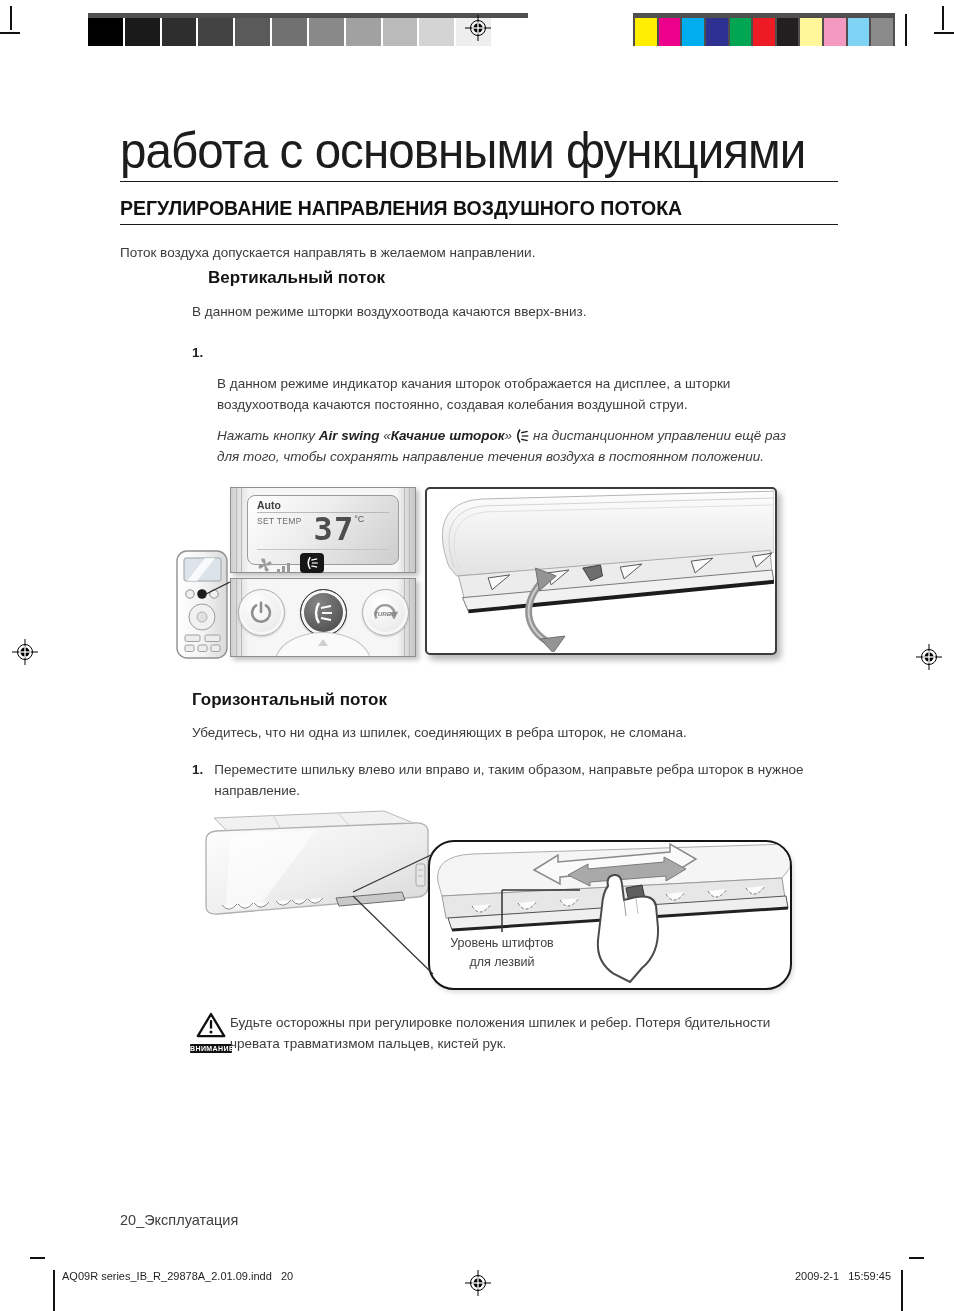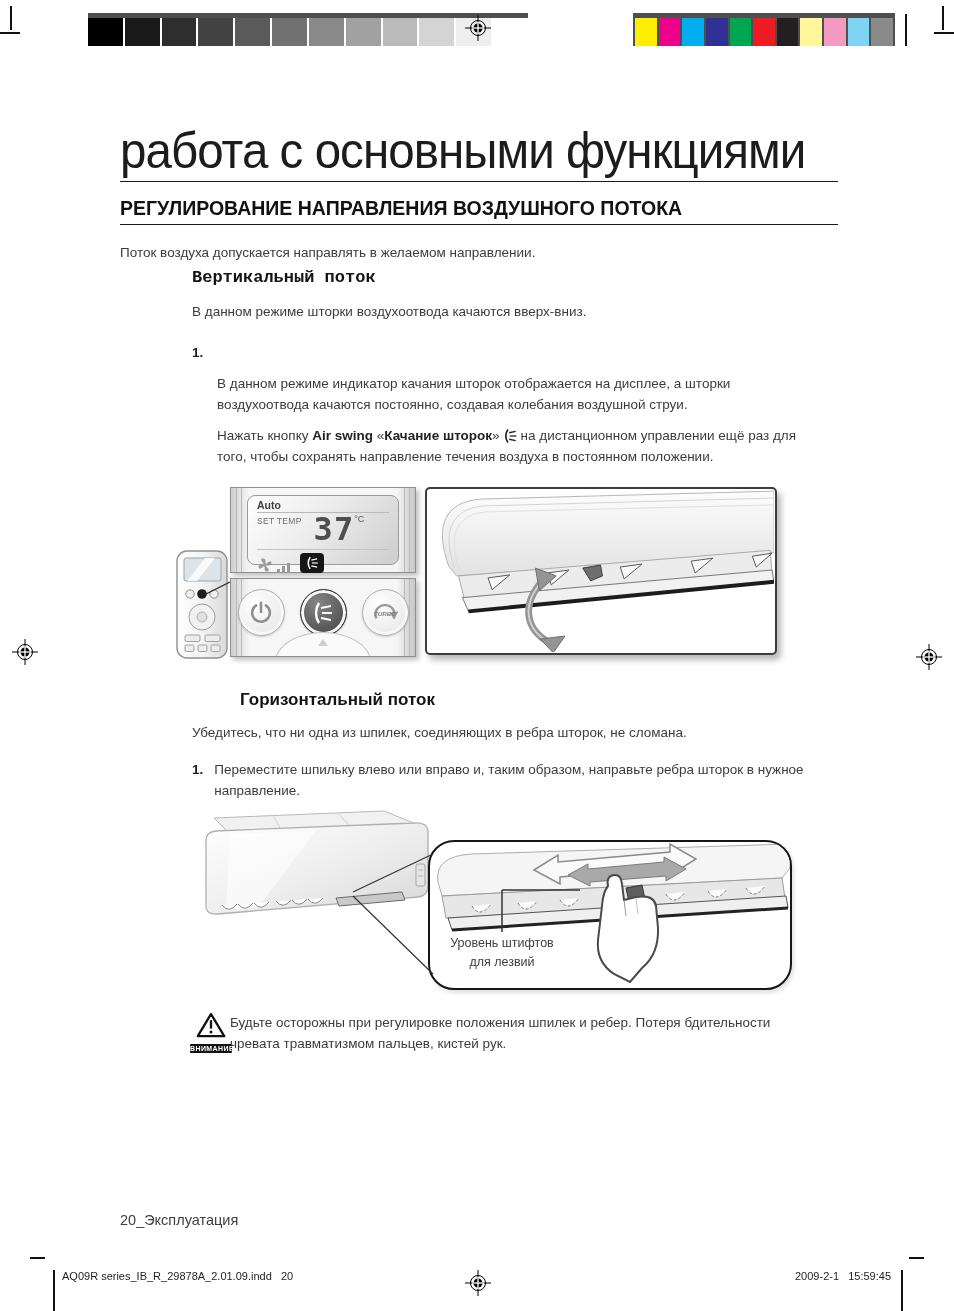--- a/index.html
+++ b/index.html
@@ -26,25 +26,25 @@
   .section-heading{left:120px;top:197px;font-size:19.5px;font-weight:700;color:#111;white-space:nowrap;}
   .section-rule{left:120px;top:224px;width:718px;height:1px;background:#1b1b1b;}
   .intro{left:120px;top:233px;font-size:13.5px;color:#3c3c3c;margin-top:10px;}
 
   .sub-heading{font-size:17px;font-weight:700;color:#141414;}
   .body-text{font-size:13.5px;color:#3c3c3c;line-height:1.55;}
   .step{display:flex;gap:11px;}
   .step-num{font-weight:700;color:#222;}
   b{color:#222;}
 
-  .v-heading{left:192px;top:268px;font-family:Liberation Mono, monospace;}
+  .v-heading{left:208px;top:268px;}
   .v-desc{left:192px;top:302px;}
   .v-step{left:192px;top:343px;width:610px;}
   .v-para1{left:217px;top:374px;width:570px;}
-  .v-para2{left:217px;top:426px;width:588px;}
+  .v-para2{left:217px;top:426px;width:588px;font-style:italic;}
 
   .inline-icon{display:inline-block;vertical-align:-4px;margin:0 4px;}
 
   
   .fig1{left:175px;top:487px;width:605px;height:176px;}
   .fig1 > *{position:absolute;}
   .remote-svg{left:0;top:62px;width:56px;height:112px;}
   .fig1-pointer{left:0;top:0;width:605px;height:176px;pointer-events:none;z-index:5;}
 
   .panel{left:55px;width:186px;background:linear-gradient(90deg,#cfcfcf 0,#f6f6f6 10%,#f6f6f6 90%,#c6c6c6 100%);
@@ -78,21 +78,21 @@
   .btn-swing{background:radial-gradient(circle at 38% 30%,#868686,#3e3e3e);border-color:#2b2b2b;}
   .pad-peek{position:absolute;left:50%;bottom:-36px;transform:translateX(-50%);
     width:94px;height:58px;border-radius:50%;border:1.5px solid #c3c3c3;background:#fafafa;}
   .pad-peek:after{content:"";position:absolute;left:50%;top:6px;transform:translateX(-50%);
     border-left:5px solid transparent;border-right:5px solid transparent;border-bottom:7px solid #cfcfcf;}
 
   .fig1-photo{left:250px;top:0;width:352px;height:168px;border:2.5px solid #3c3c3c;border-radius:5px;
     background:#fff;box-shadow:4px 5px 6px rgba(0,0,0,.28);overflow:hidden;box-sizing:border-box;}
 
   
-  .h-heading{left:192px;top:690px;margin-left:48px;}
+  .h-heading{left:192px;top:690px;}
   .h-desc{left:192px;top:723px;}
   .h-step{left:192px;top:760px;width:625px;}
 
   .fig2{left:185px;top:802px;width:618px;height:196px;}
   .fig2 > *{position:absolute;}
   .ac-unit-svg{left:3px;top:2px;width:256px;height:156px;}
   .fig2-pointer{left:0;top:0;width:618px;height:196px;pointer-events:none;z-index:4;}
   .callout{left:243px;top:38px;width:364px;height:150px;border:2px solid #161616;border-radius:26px;
     background:#fff;box-shadow:2px 3px 4px rgba(0,0,0,.12);box-sizing:border-box;overflow:hidden;z-index:3;}
   .callout svg{position:absolute;left:0;top:0;}

